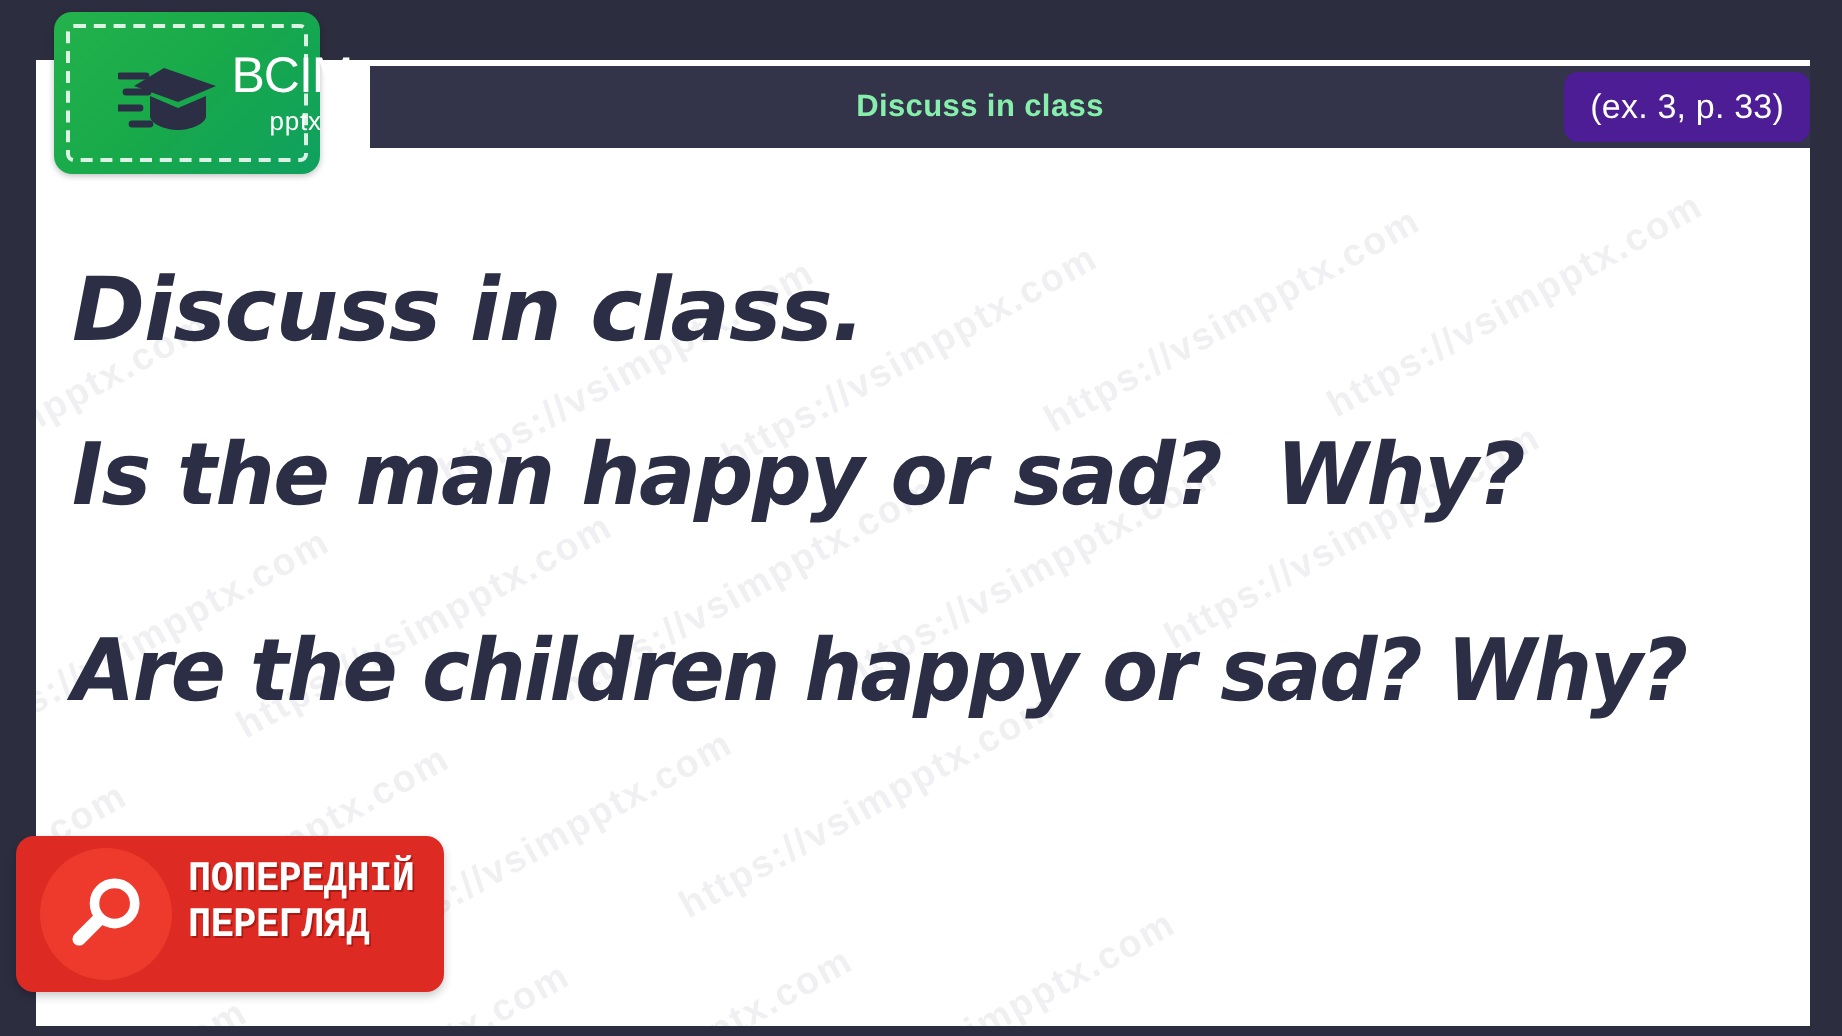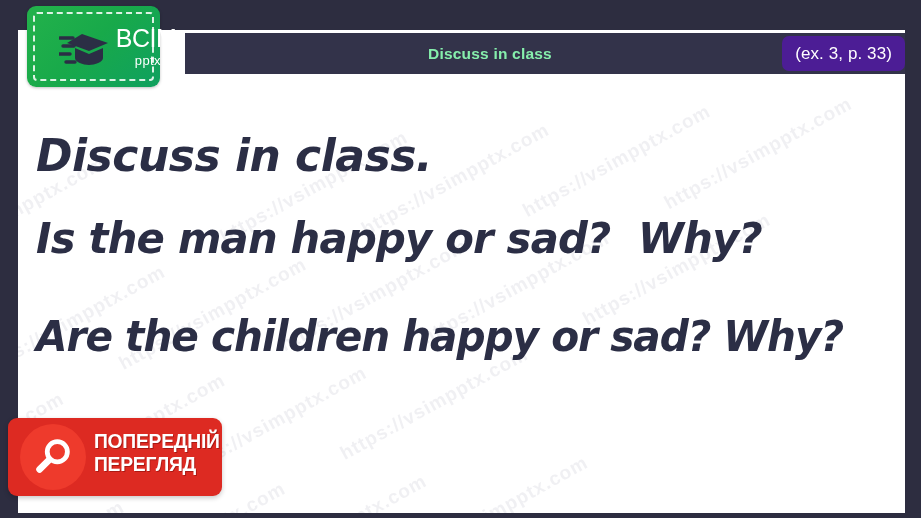--- a/index.html
+++ b/index.html
@@ -185,20 +185,21 @@
     left: 8px;
     top: 418px;
     width: 214px;
     height: 78px;
     background: #dd2a22;
     border-radius: 9px;
     z-index: 9;
     display: flex;
     align-items: center;
     box-shadow: 0 2px 5px rgba(0,0,0,0.22);
+    font-family: Liberation Mono, monospace;
   }
   .preview-circle {
     position: absolute;
     left: 12px;
     top: 6px;
     width: 66px;
     height: 66px;
     border-radius: 50%;
     background: #ee3a2c;
     display: flex;

